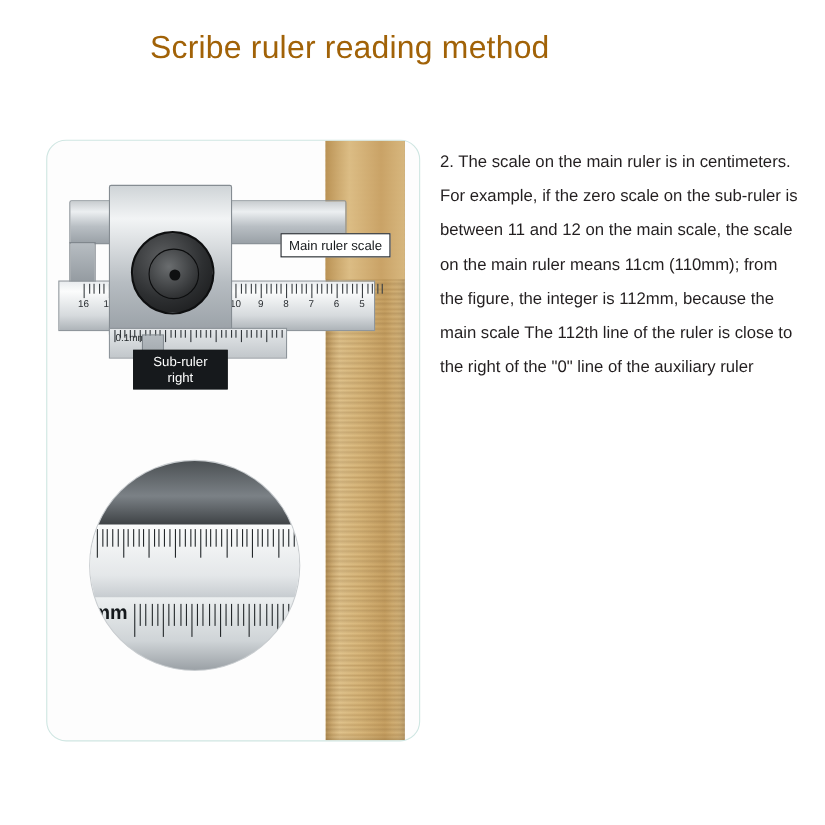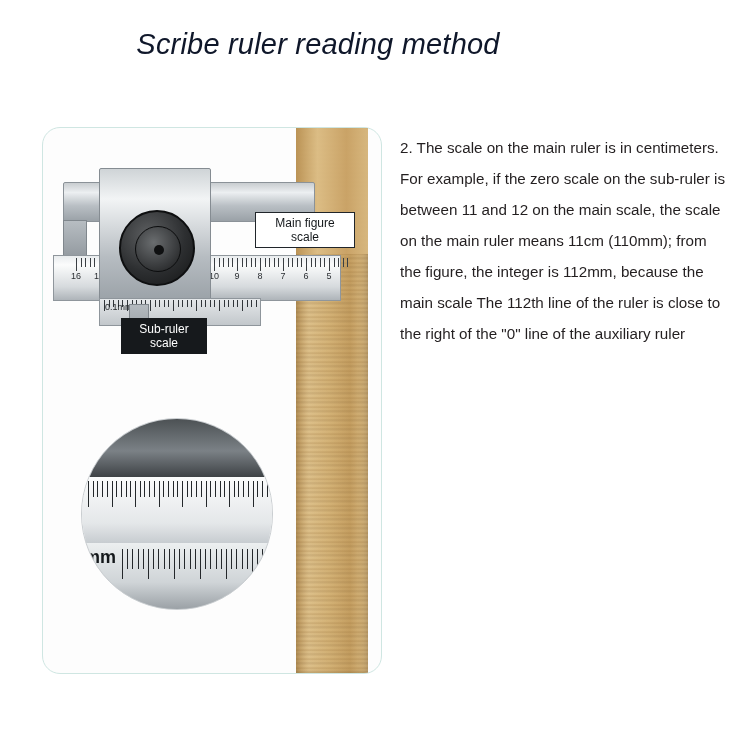--- a/index.html
+++ b/index.html
@@ -16,25 +16,24 @@
   }
 
   
   .page-title {
     position: absolute;
     top: 28px;
     left: 0;
     width: 636px;
     text-align: center;
     font-size: 29px;
-    color: #0f172a;
+    color: #a16207;
     font-family: "Liberation Sans", sans-serif;
     font-weight: 400;
     letter-spacing: 0.2px;
-    font-style: italic;
   }
 
   
   .illus-panel {
     position: absolute;
     left: 42px;
     top: 127px;
     width: 338px;
     height: 545px;
     background: #fdfdfd;
@@ -410,22 +409,22 @@
   <div class="vernier-label">0.1mm</div>
 
   <div class="knob-outer">
     <div class="knob-inner">
       <div class="knob-dot"></div>
     </div>
   </div>
 
   <div class="lower-jaw"></div>
 
-  <div class="lbl lbl-main">Main figure scale</div>
-  <div class="lbl dark lbl-sub">Sub-ruler scale</div>
+  <div class="lbl lbl-main">Main ruler scale</div>
+  <div class="lbl dark lbl-sub">Sub-ruler right</div>
 
   <div class="magnifier">
     <div class="mag-upper-band"></div>
     <div class="mag-mid">
       <div id="mag-ticks-upper">
           <div class="mtick" style="left: 6px; top: 4px; height: 26px;"></div>
           <div class="mtick" style="left: 10.7px; top: 4px; height: 16px;"></div>
           <div class="mtick" style="left: 15.4px; top: 4px; height: 16px;"></div>
           <div class="mtick" style="left: 20.1px; top: 4px; height: 16px;"></div>
           <div class="mtick" style="left: 24.8px; top: 4px; height: 16px;"></div>

